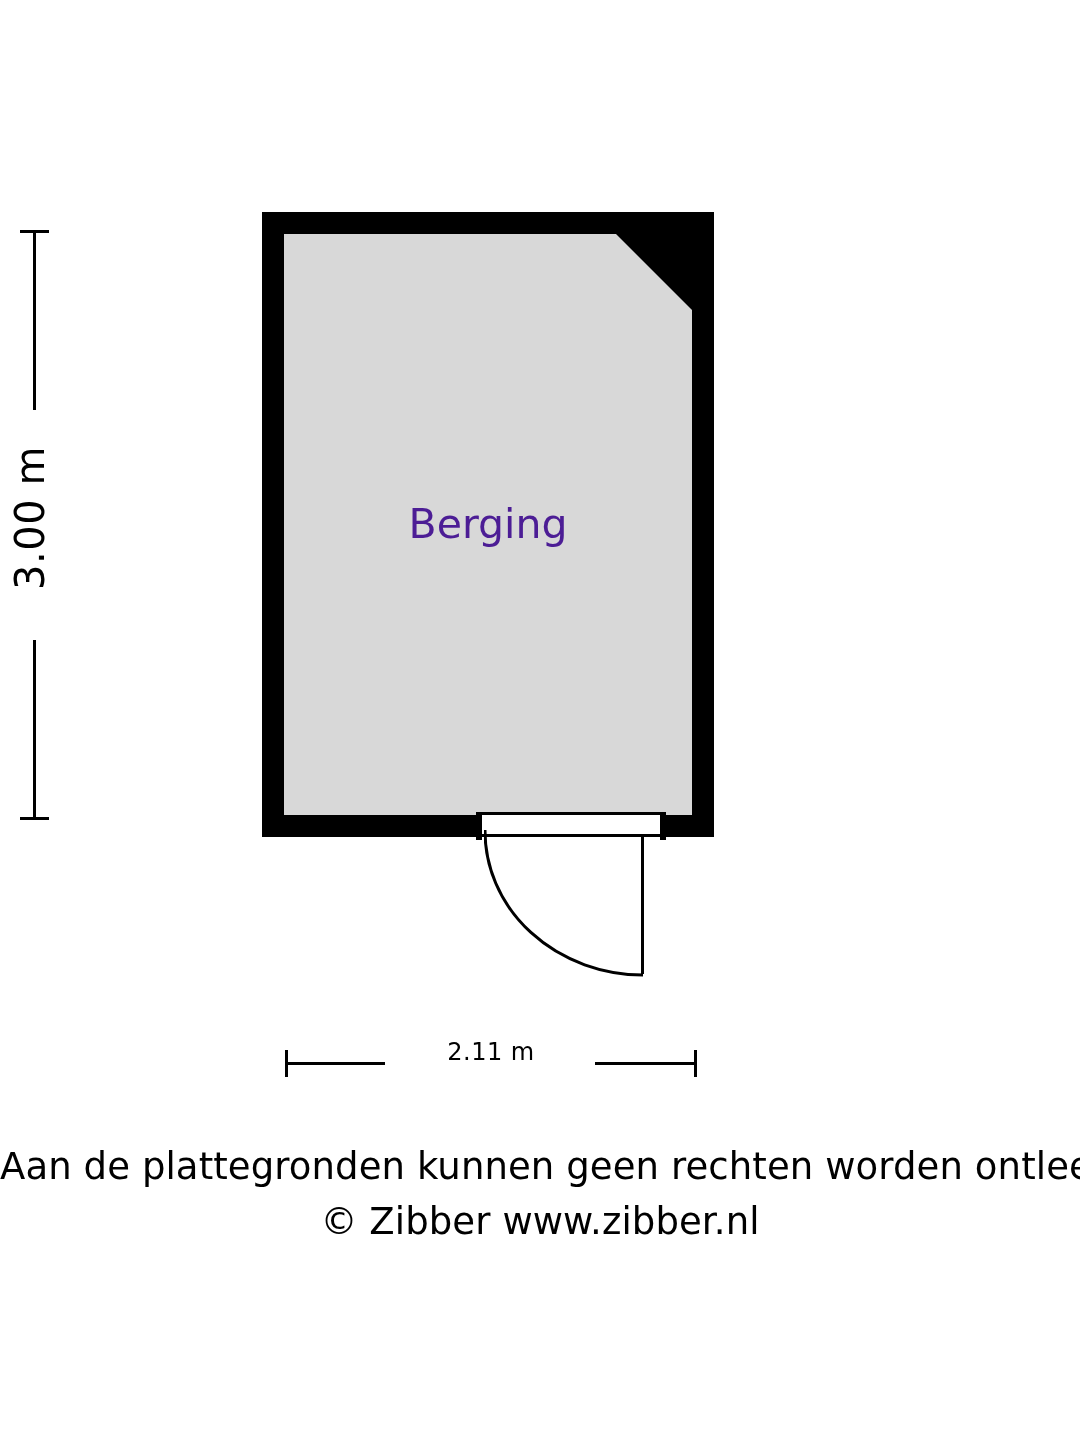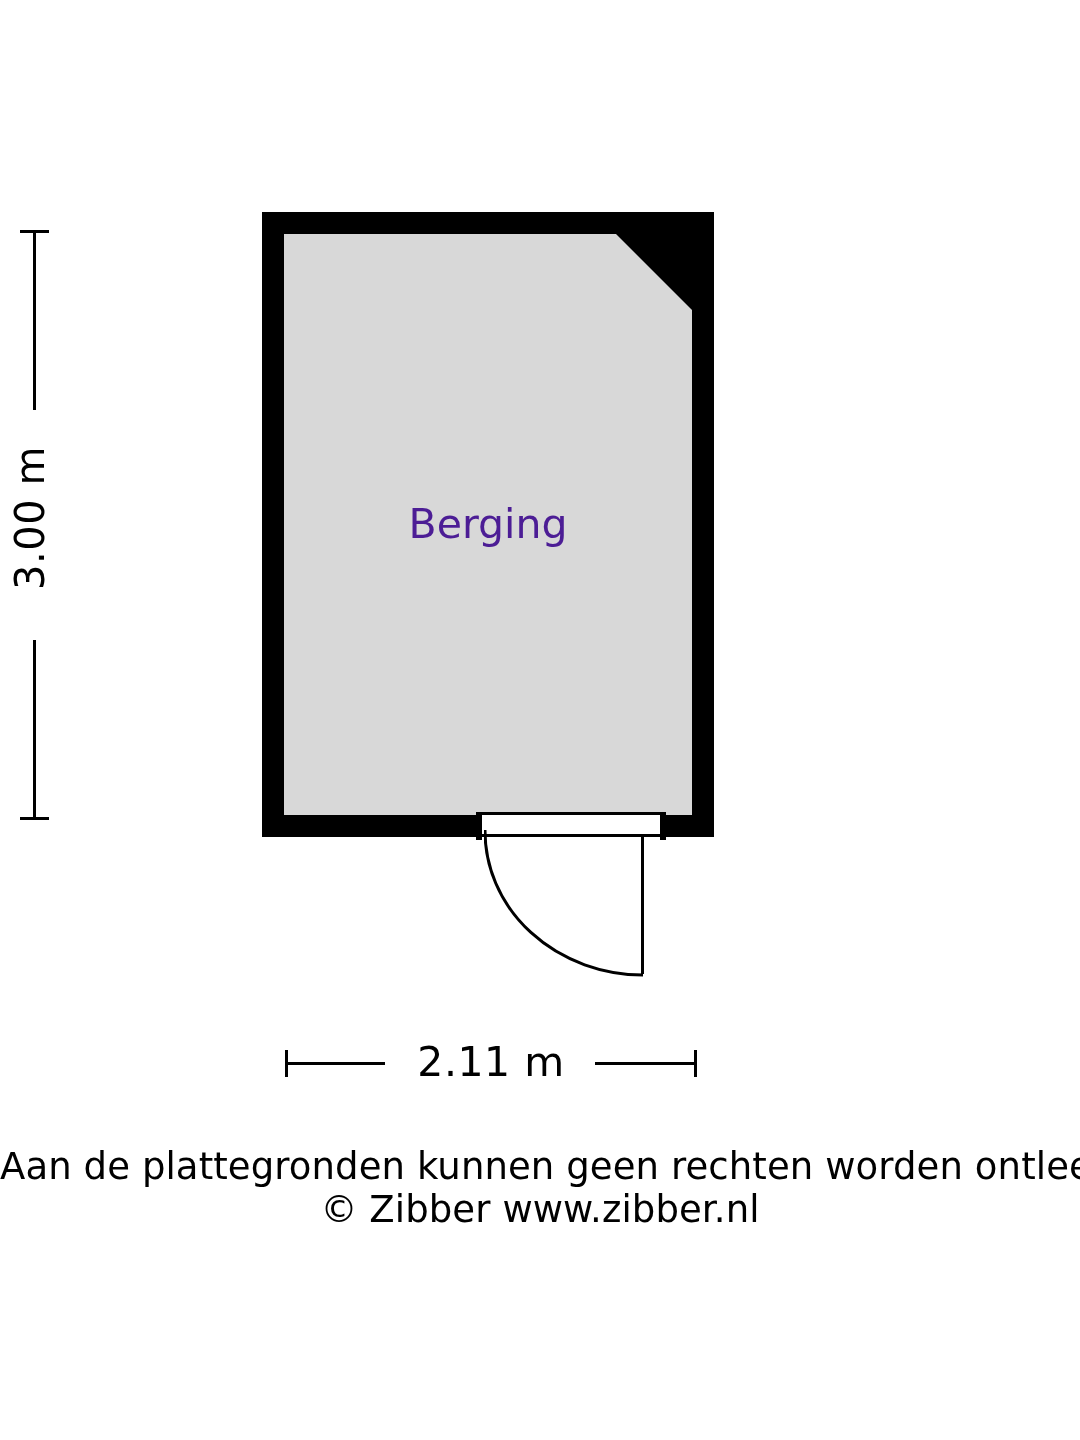--- a/index.html
+++ b/index.html
@@ -170,21 +170,21 @@
     width: 210px;
     height: 52px;
     background: #ffffff;
   }
   .dim-h .label {
     position: absolute;
     left: 0px;
     top: -2px;
     width: 412px;
     text-align: center;
-    font-size: 41px;
+    font-size: 24px;
     letter-spacing: 0.5px;
   }
 
   
   .room-label {
     position: absolute;
     left: 262px;
     top: 500px;
     width: 452px;
     text-align: center;
@@ -199,20 +199,21 @@
     top: 1145px;
     width: 1080px;
     text-align: center;
   }
   .footer .line1 {
     font-size: 37px;
     letter-spacing: 0.1px;
     white-space: nowrap;
   }
   .footer .line2 {
+    margin-top: 12px;
     font-size: 37px;
     letter-spacing: 0.1px;
     white-space: nowrap;
   }
 </style>
 </head>
 <body>
 
 <div id="floorplan-stage">
 

